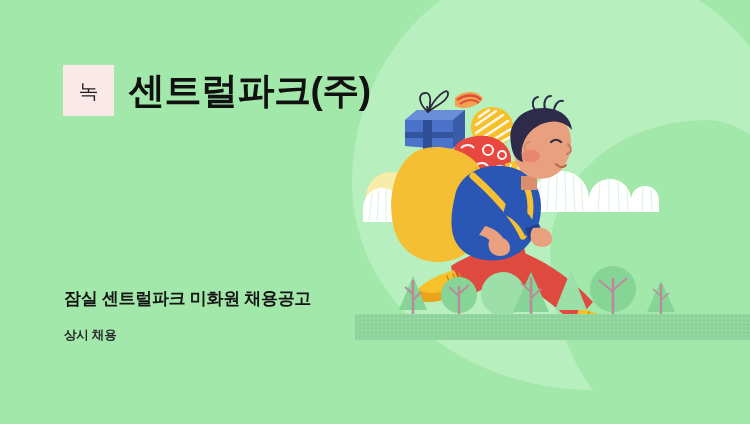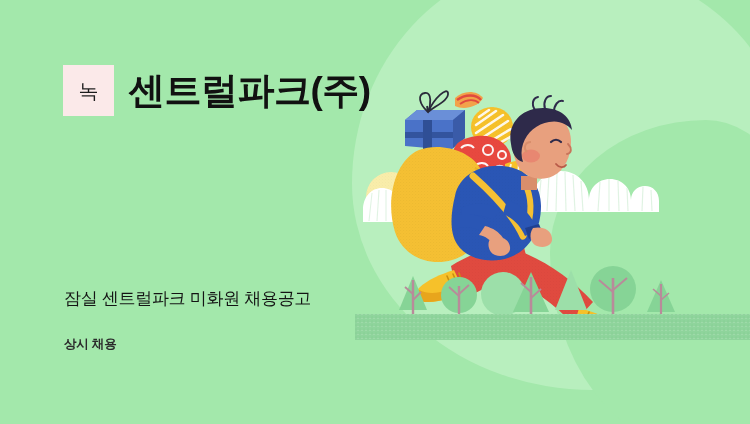--- a/index.html
+++ b/index.html
@@ -86,28 +86,28 @@
 
   
   .footer {
     position: absolute;
     left: 64px;
     top: 288px;
     z-index: 20;
   }
   .job-title {
     font-size: 17px;
-    font-weight: normal;
+    font-weight: bold;
     color: #141414;
     letter-spacing: -0.3px;
     line-height: 1.3;
     white-space: nowrap;
   }
   .job-type {
-    margin-top: 26px;
+    margin-top: 17px;
     font-size: 12.5px;
     font-weight: bold;
     color: #2b2b2b;
     letter-spacing: -0.2px;
     white-space: nowrap;
   }
 
   
   .illustration {
     position: absolute;

